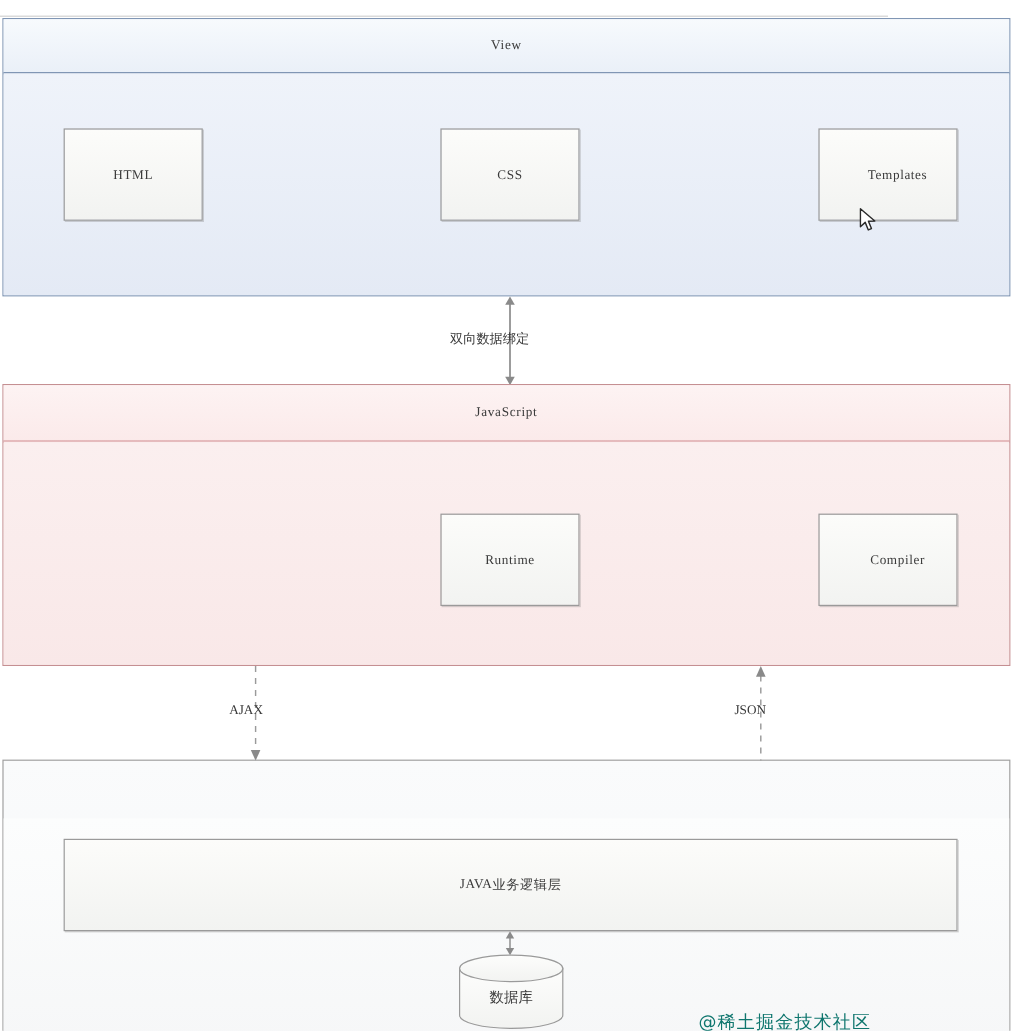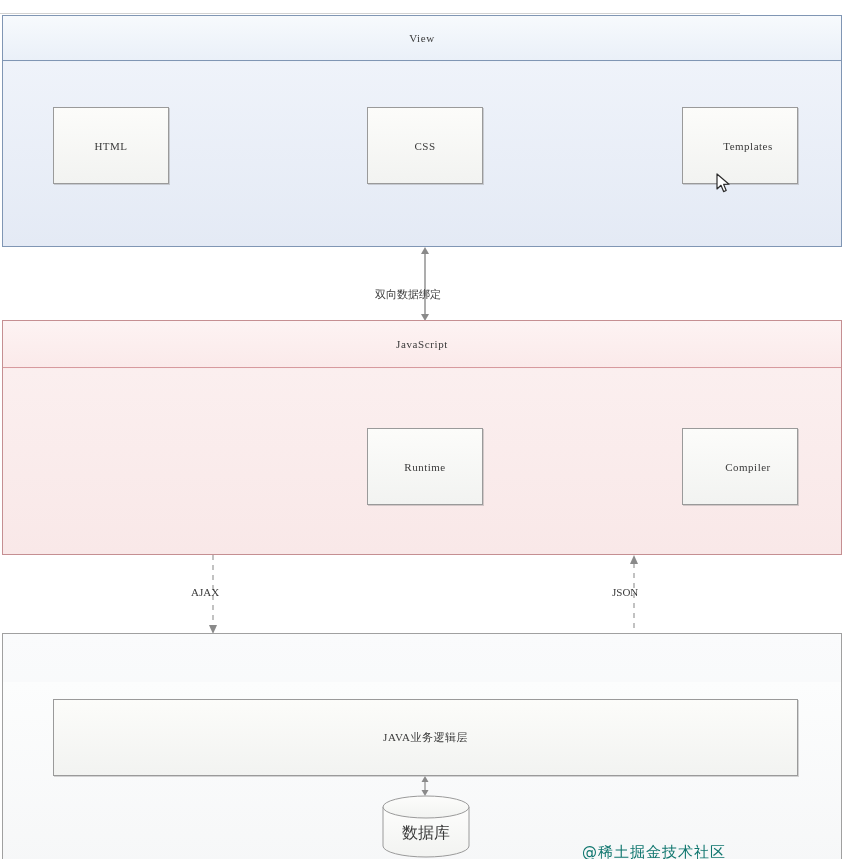--- a/index.html
+++ b/index.html
@@ -153,41 +153,40 @@
     top: 782px;
     width: 88px;
     height: 63px;
   }
   .db svg { display: block; }
   .db-label {
     position: absolute;
     left: 0; right: 0;
     top: 28px;
     text-align: center;
-    font-size: 16px;
+    font-size: 12px;
     font-family: "DejaVu Sans", "Liberation Sans", sans-serif;
     color: #3a3a3a;
     pointer-events: none;
   }
 
   
   .connector {
     position: absolute;
   }
   .connector svg { display: block; overflow: visible; }
   .conn-label {
     position: absolute;
     font-size: 11px;
     color: #3a3a3a;
     white-space: nowrap;
     background: transparent;
   }
   .conn-label-cn {
     font-family: "DejaVu Sans", "Liberation Sans", sans-serif;
-    margin-top: 12px;
   }
 
   #binding-connector { left: 418px; top: 234px; width: 14px; height: 74px; }
   #binding-label { left: 375px; top: 262px; }
 
   #ajax-connector { left: 206px; top: 542px; width: 14px; height: 79px; }
   #ajax-label { left: 191px; top: 573px; }
 
   #json-connector { left: 627px; top: 542px; width: 14px; height: 79px; }
   #json-label { left: 612px; top: 573px; }

